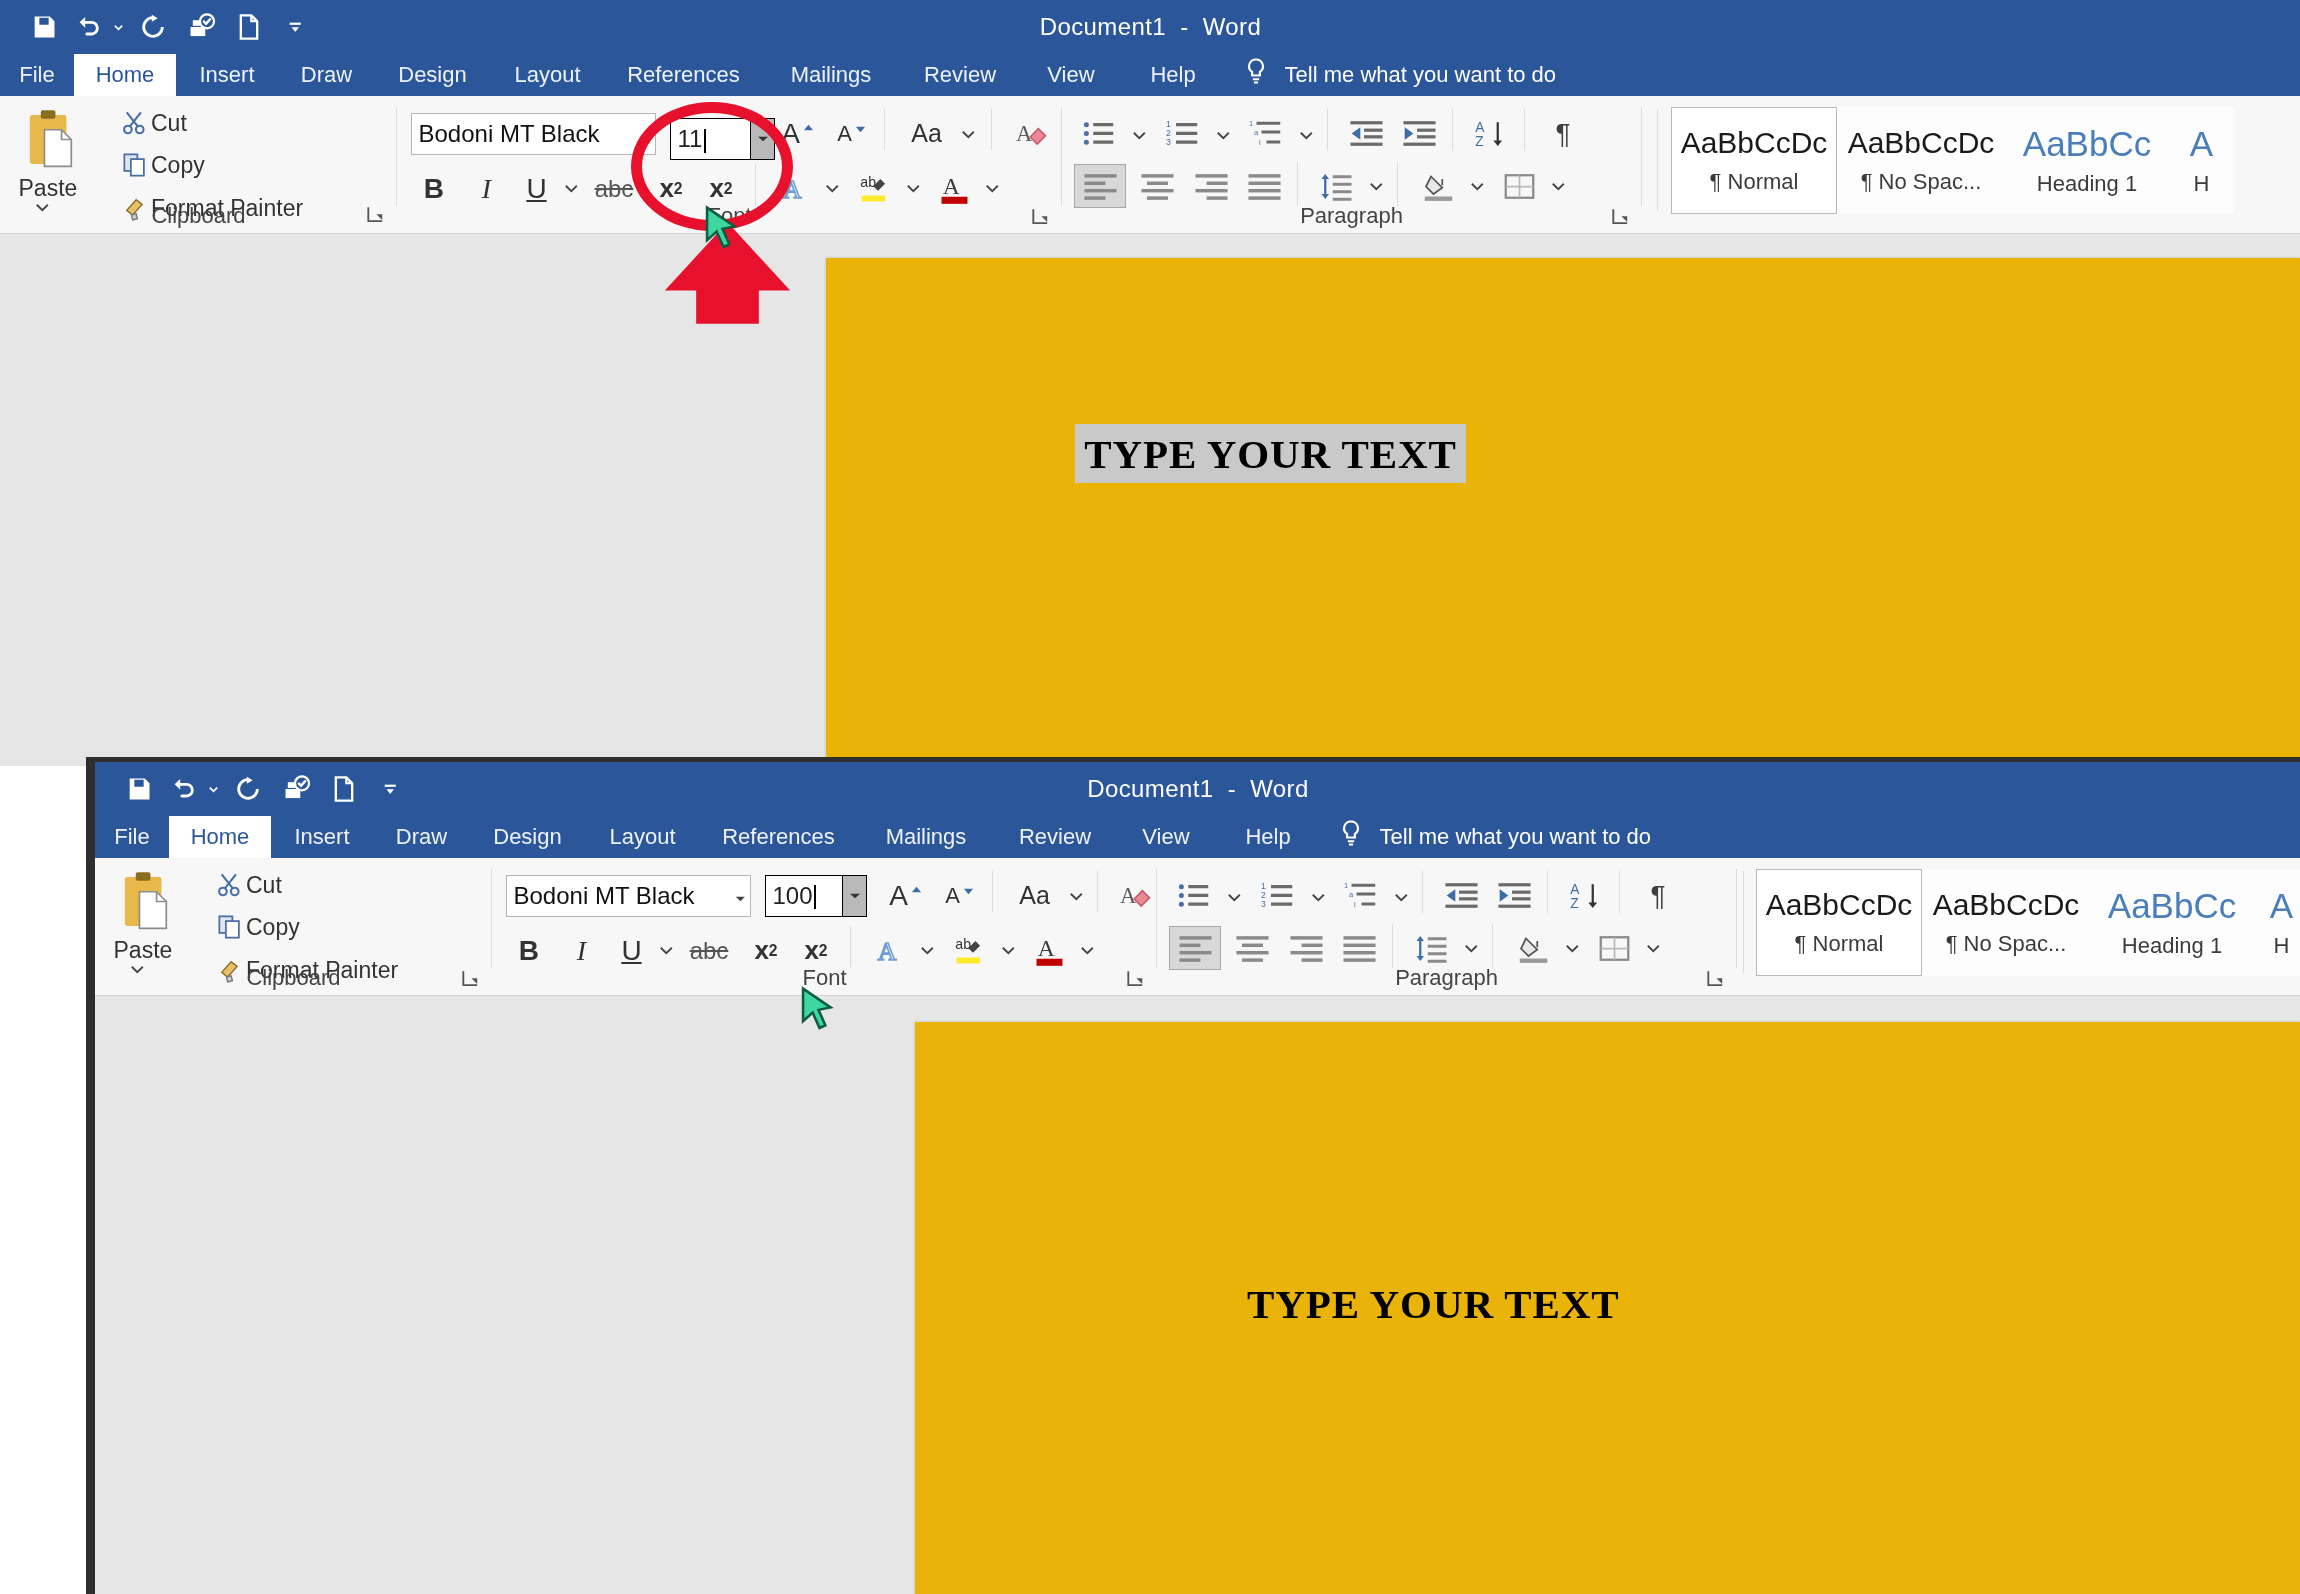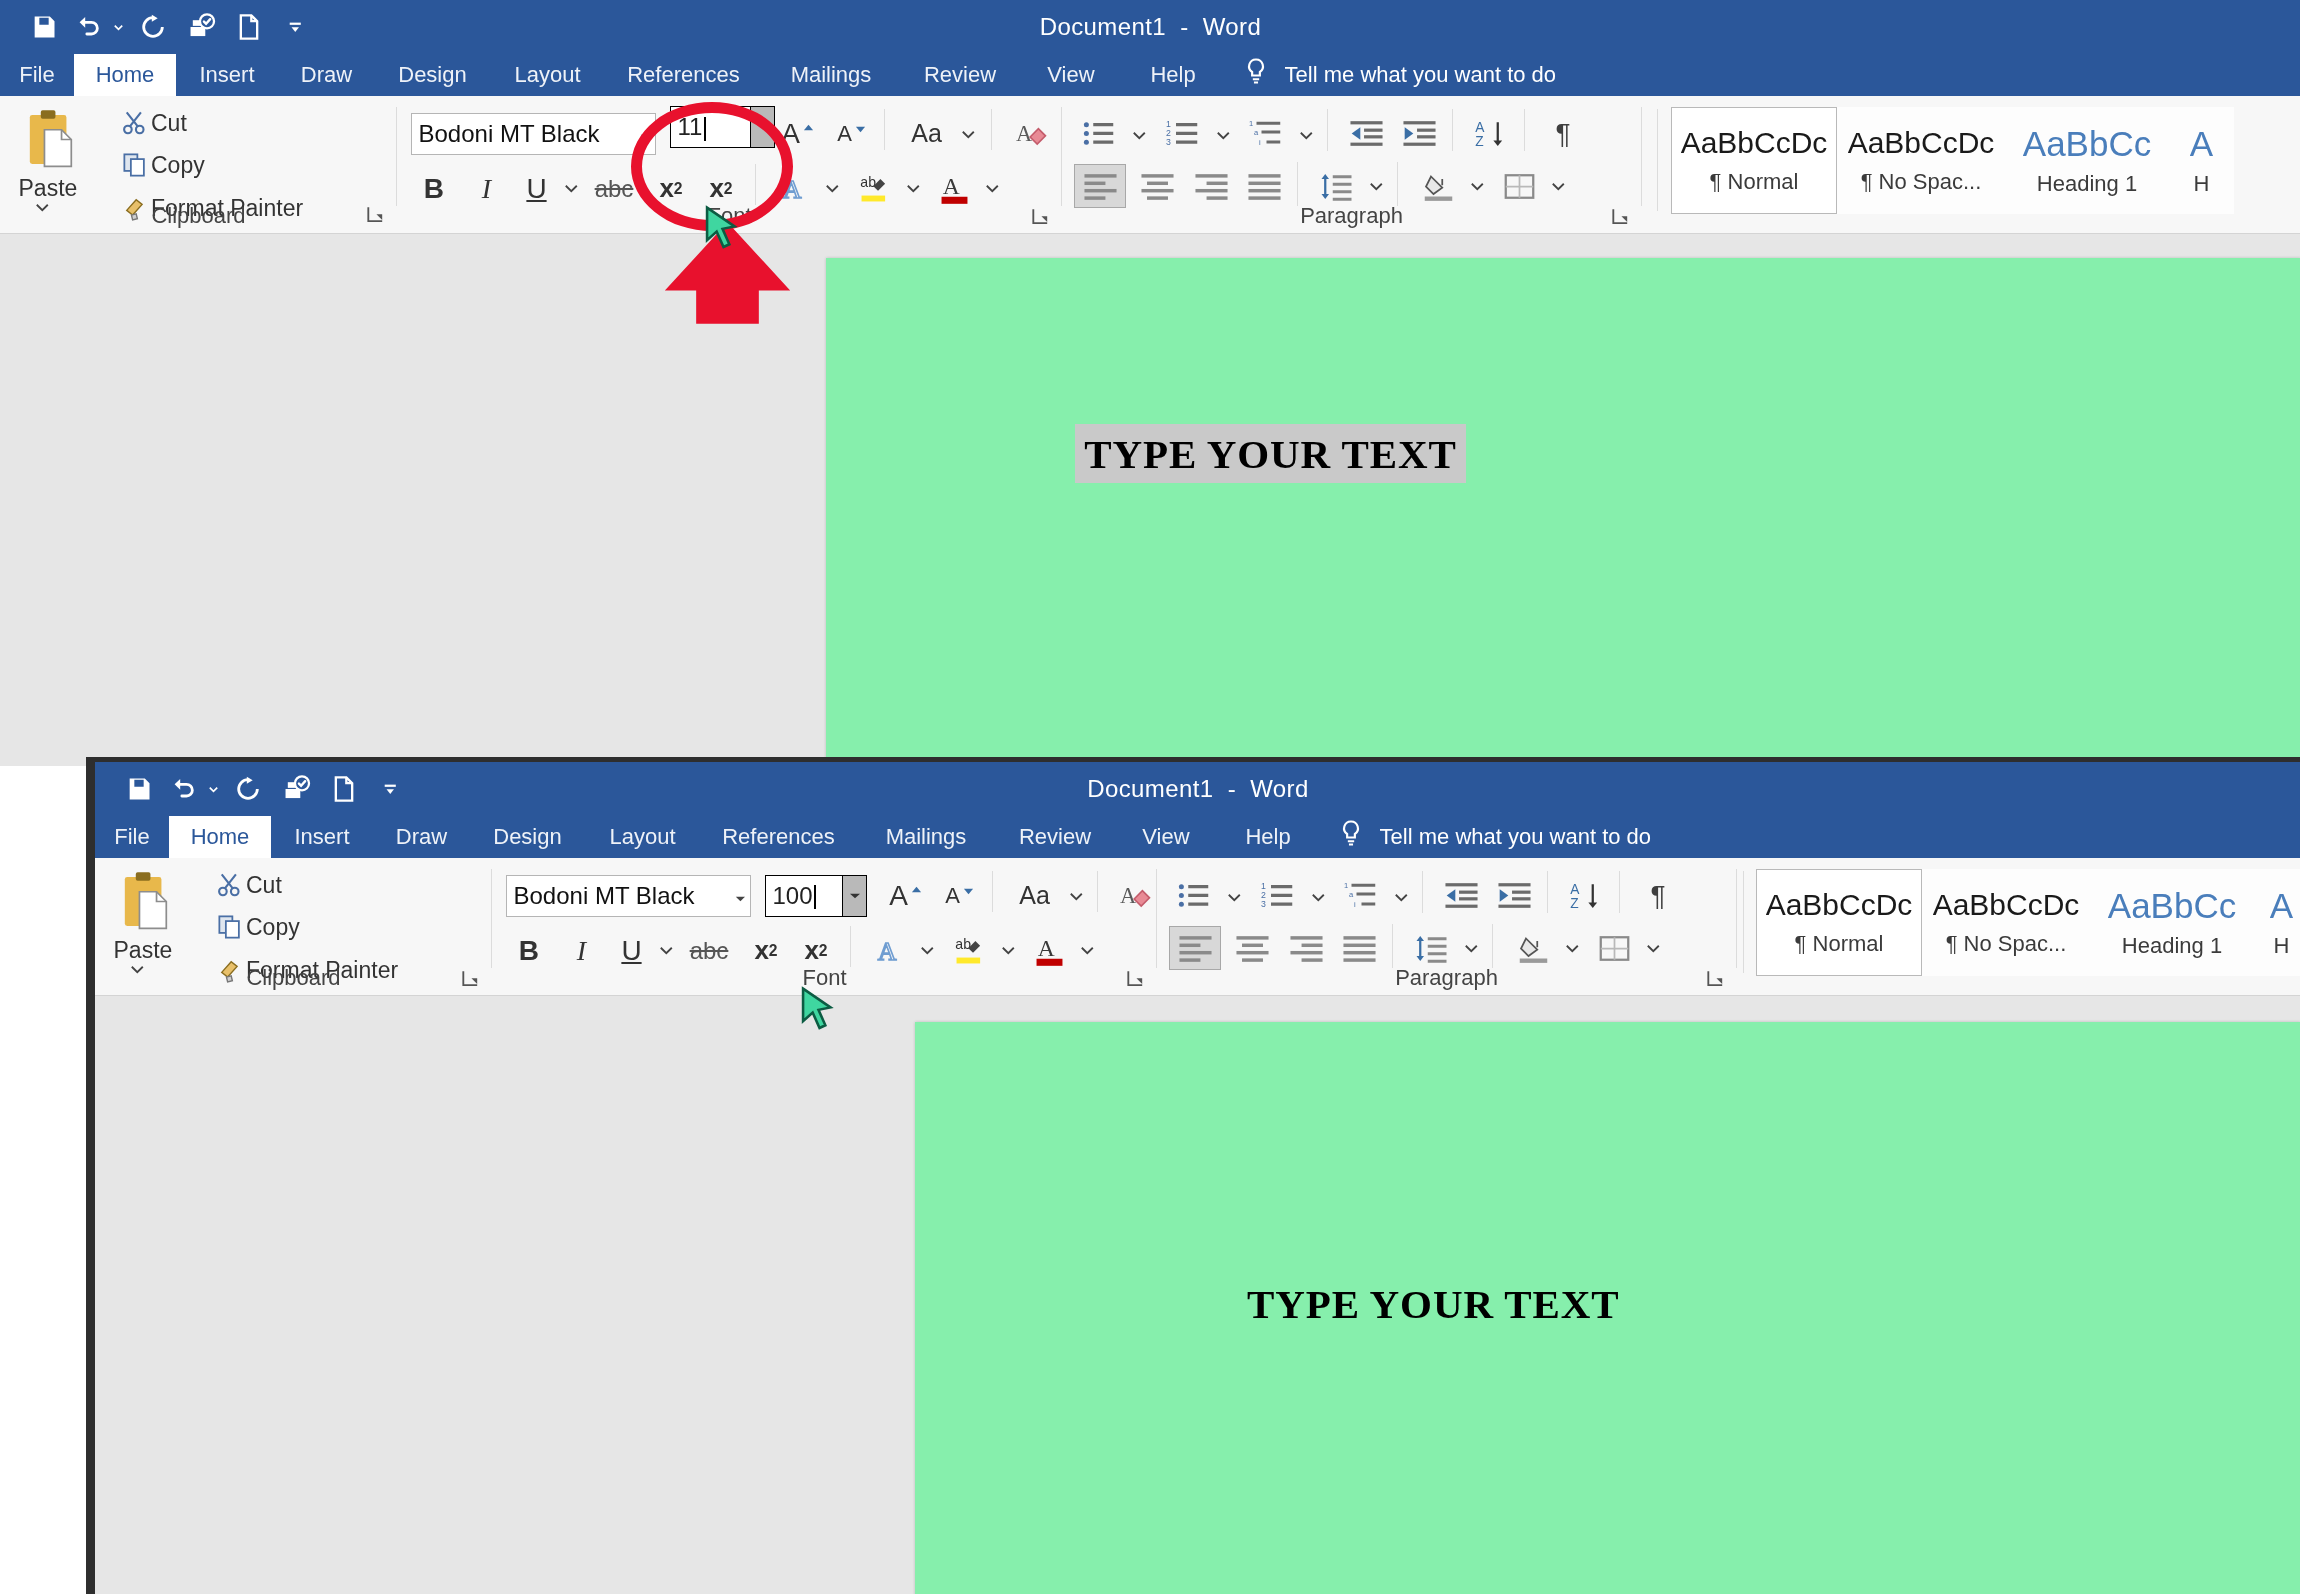--- a/index.html
+++ b/index.html
@@ -92,21 +92,21 @@
     display:flex; flex-direction:column; align-items:center; justify-content:center;
     padding:0 5.5px; background:#fdfdfd;
   }
   .style-item.sel { border:0.9px solid #b9b9b9; background:#ffffff; }
   .style-prev { color:#1a1a1a; white-space:nowrap; overflow:hidden; }
   .style-prev.h1 { color:#4a7ebb; font-weight:300; }
   .style-name { color:#3b3b3b; white-space:nowrap; overflow:hidden; }
 
   
   .canvas { position:absolute; background:#e6e6e6; }
-  .page { position:absolute; background:#86efac; }
+  .page { position:absolute; background:#eab308; }
   .doctext {
     position:absolute; font-family:"Liberation Serif", serif;
     font-weight:bold; color:#000; white-space:nowrap; letter-spacing:0.9px;
   }
   .doctext.sel { background:#c9c9c9; padding:5.5px 9.2px; }
 
   
   .red-ellipse {
     position:absolute; border:11px solid #e8112d; border-radius:50%;
     background:transparent; pointer-events:none;
@@ -290,21 +290,21 @@
       <div class="grp" style="left:397px; width:665px;">
         <div class="combo" style="left:14px; top:16.6px; width:245px; height:42px; font-size:24px;">
           <div class="val">Bodoni MT Black</div>
           <div class="arrow">
             <svg width="14.8" height="11" viewBox="0 0 16 12">
                 <path fill="#444" d="M3 4h10l-5 5z"></path>
               </svg>
           </div>
         </div>
 
-        <div class="combo size" style="left:273px; top:10px; width:105px; height:42px; font-size:24px;gap:34px;">
+        <div class="combo size" style="left:273px; top:22px; width:105px; height:42px; font-size:24px;gap:34px;">
           <div class="val">
             <span>11</span><span class="caret-bar" style="height:24px;margin-left:1.8px;"></span>
           </div>
           <div class="spin">
             <svg width="14" height="10" viewBox="0 0 15 11">
                 <path fill="#333" d="M2 3h11l-5.5 5z"></path>
               </svg>
           </div>
         </div>
 

